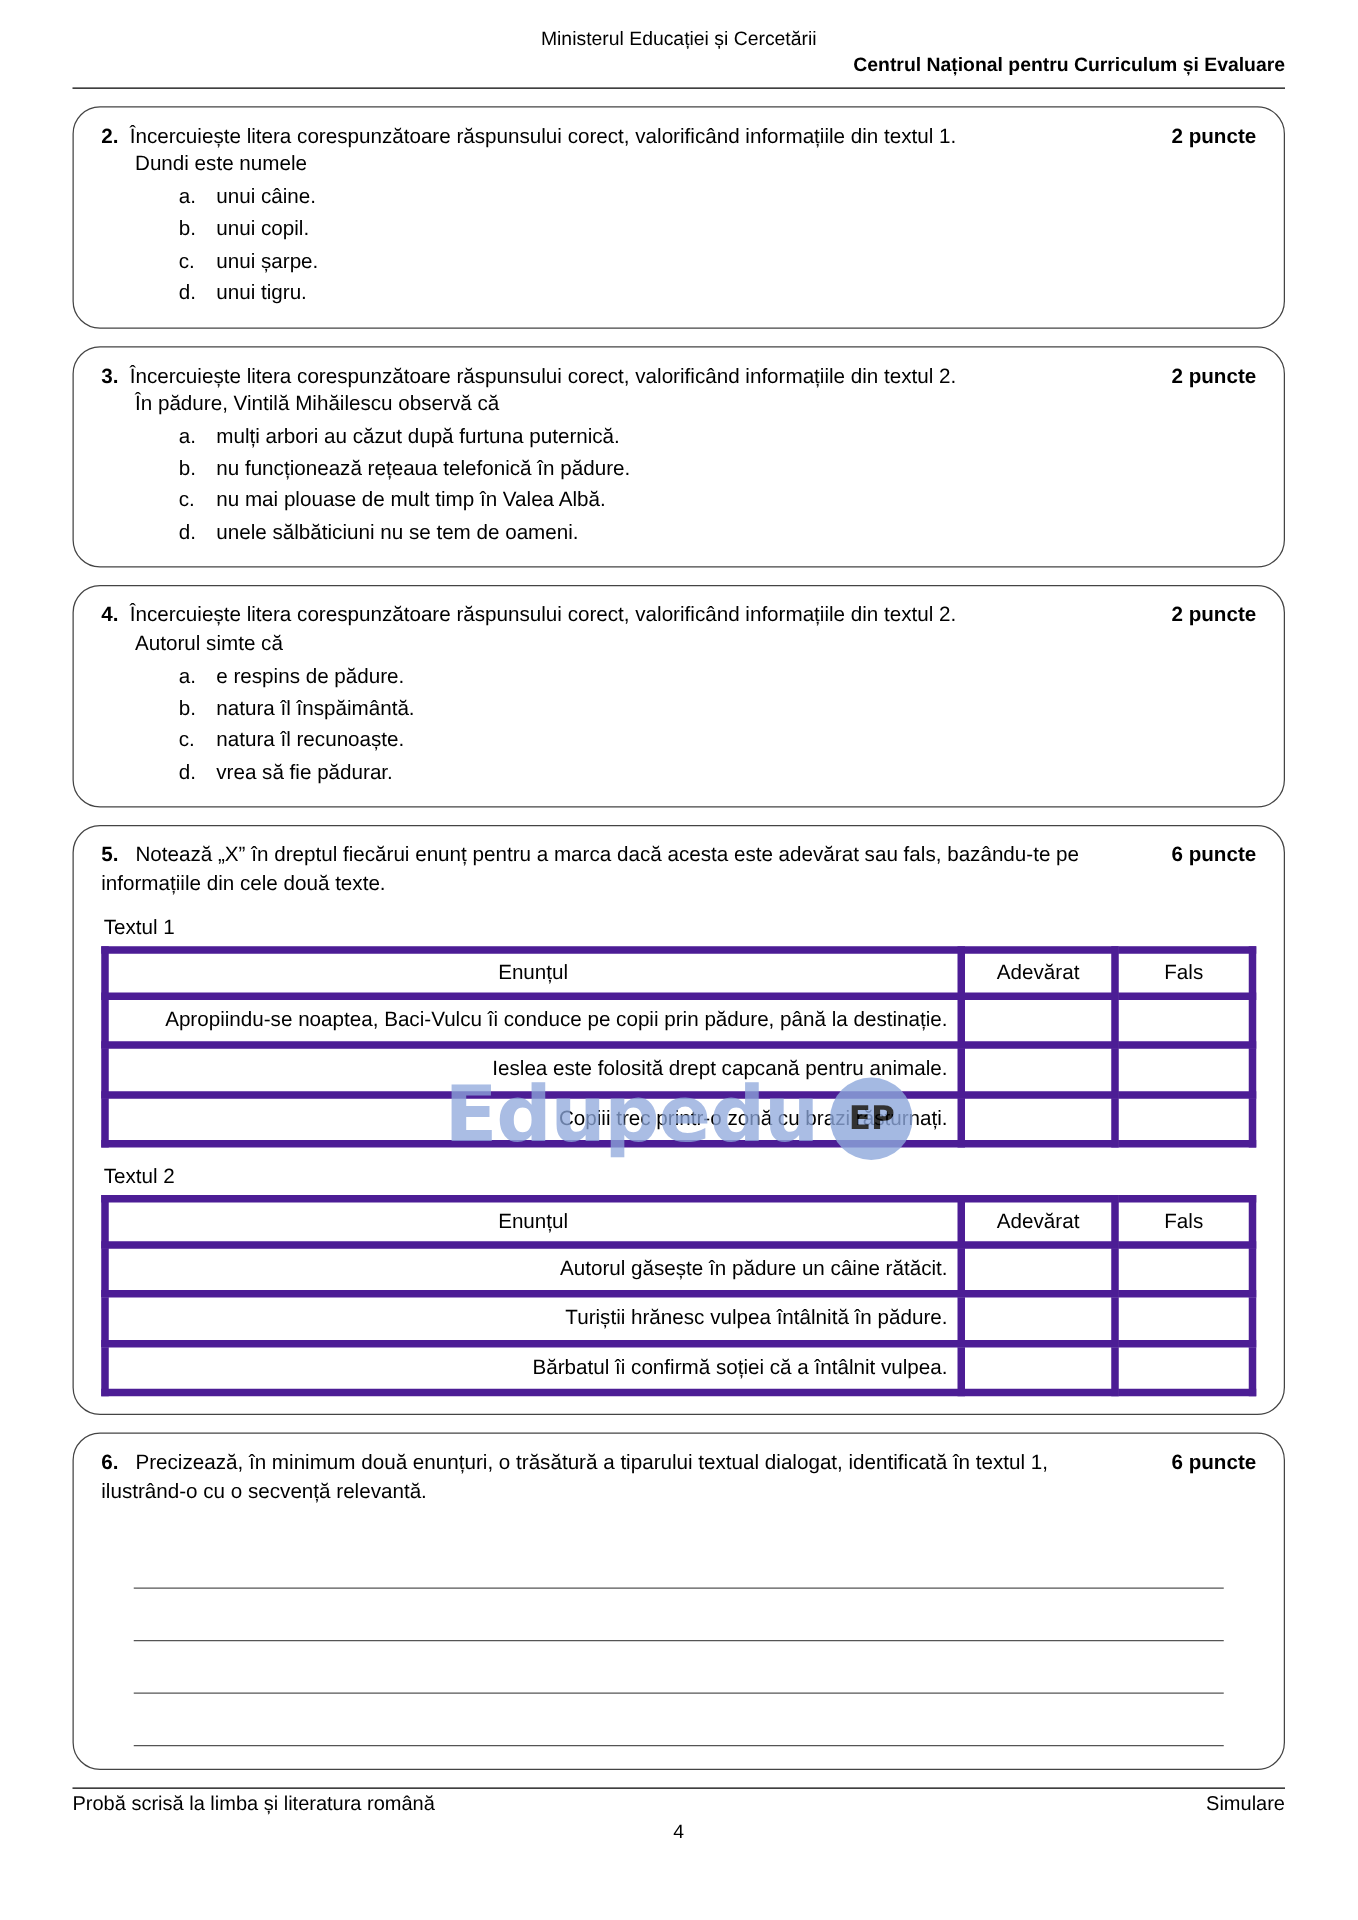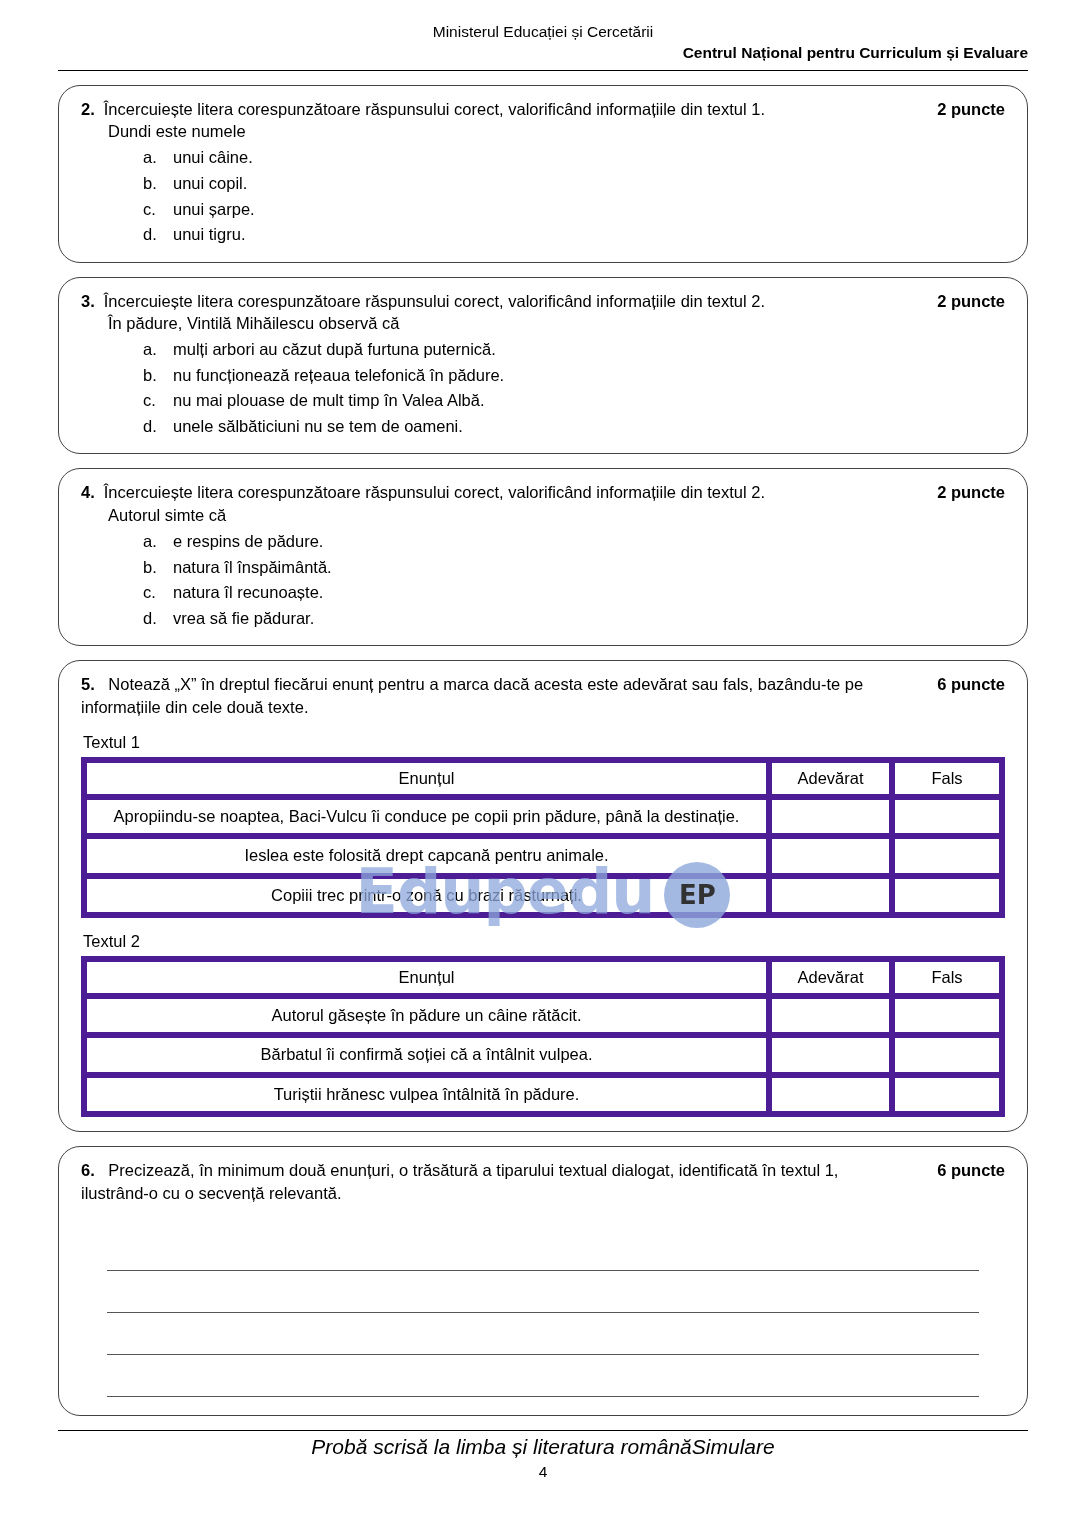--- a/index.html
+++ b/index.html
@@ -97,21 +97,21 @@
     border: 6px solid #4c1d95;
     padding: 6px 8px;
     vertical-align: top;
     background: transparent;
   }
   table.tf th {
     font-weight: normal;
     text-align: center;
   }
   table.tf th.col-enunt { text-align: center; }
-  table.tf td.statement { text-align: center; line-height: 1.3; }
+  table.tf td.statement { text-align: right; line-height: 1.3; }
   .col-av { width: 123px; }
   .col-fals { width: 110px; }
   td.mark { height: 34px; }
   
   .q6box { padding-bottom: 18px; }
   .q6head {
     font-size: 16.5px;
     line-height: 1.38;
   }
   .writing-lines {
@@ -121,23 +121,22 @@
     border-bottom: 1px solid #555;
     height: 42px;
   }
   
   .footer-rule {
     border-top: 1.5px solid #000;
     margin: 6px 0 4px 0;
   }
   .footer {
     display: flex;
-    justify-content: center;
-    font-size: 21px;
-    font-style: italic;
+    justify-content: space-between;
+    font-size: 16px;
   }
   .page-number {
     text-align: center;
     font-size: 15.5px;
     margin-top: 4px;
   }
   
   .watermark {
     position: absolute;
     left: 0; right: 0;
@@ -305,26 +304,26 @@
         <th class="col-enunt">Enunțul</th>
         <th class="col-av">Adevărat</th>
         <th class="col-fals">Fals</th>
       </tr>
       <tr>
         <td class="statement">Autorul găsește în pădure un câine rătăcit.</td>
         <td class="mark"></td>
         <td class="mark"></td>
       </tr>
       <tr>
+        <td class="statement">Turiștii hrănesc vulpea întâlnită în pădure.</td>
+        <td class="mark"></td>
+        <td class="mark"></td>
+      </tr>
+      <tr>
         <td class="statement">Bărbatul îi confirmă soției că a întâlnit vulpea.</td>
-        <td class="mark"></td>
-        <td class="mark"></td>
-      </tr>
-      <tr>
-        <td class="statement">Turiștii hrănesc vulpea întâlnită în pădure.</td>
         <td class="mark"></td>
         <td class="mark"></td>
       </tr>
     </tbody>
       </table>
   </div>
 
   <div class="qbox q6box">
     <div class="q6head">
       <span class="q5-points">6 puncte</span>

